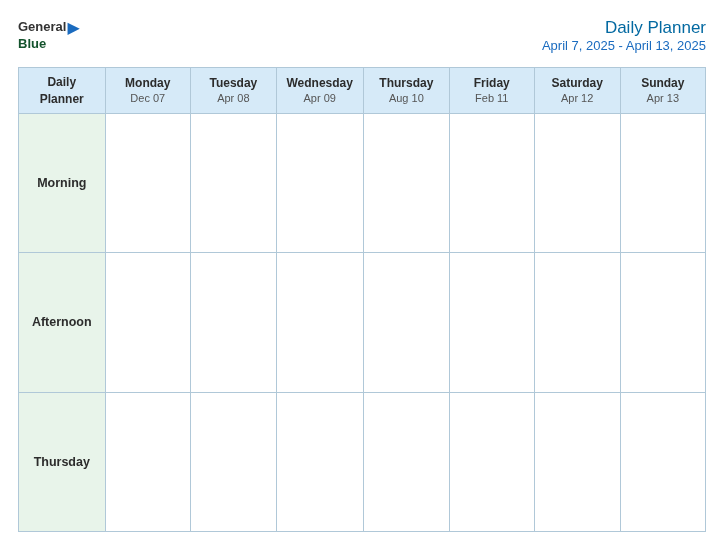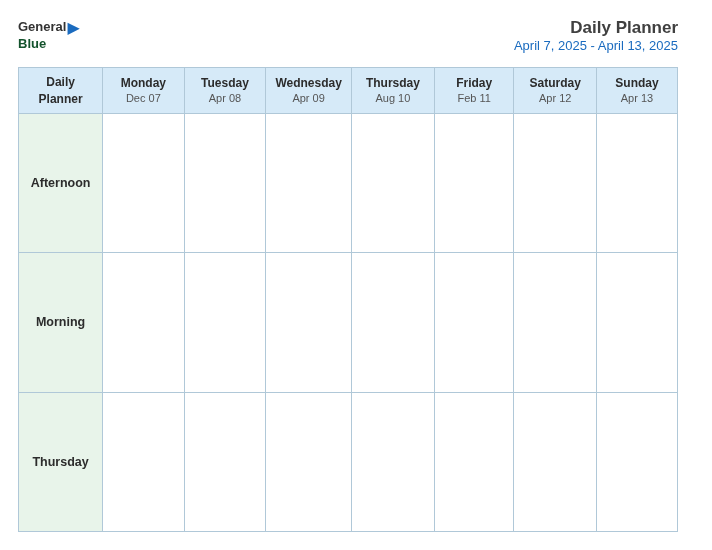--- a/index.html
+++ b/index.html
@@ -8,21 +8,21 @@
       height: 550px;
       background: #ffffff;
       font-family: Arial, sans-serif;
       overflow: hidden;
     }
 
     .page {
       width: 712px;
       height: 550px;
       background: #fff;
-      padding: 18px 34px 18px 18px;
+      padding: 18px 6px 18px 18px;
       display: flex;
       flex-direction: column;
     }
 
     .header {
       display: flex;
       justify-content: space-between;
       align-items: flex-start;
       margin-bottom: 14px;
     }
@@ -51,22 +51,22 @@
       display: flex;
       align-items: center;
     }
 
     .title-area {
       text-align: right;
     }
 
     .title-main {
       font-size: 17px;
-      font-weight: bold;
-      color: #404040;
+      font-weight: normal;
+      color: #0369a1;
     }
 
     .title-date {
       font-size: 13px;
       font-weight: normal;
       color: #1a6bbf;
       text-align: center;
     }
 
     .calendar-table {
@@ -188,31 +188,31 @@
           </th>
           <th>
             <span class="day-name">Sunday</span>
             <span class="day-date">Apr 13</span>
           </th>
         </tr>
     </thead>
     <tbody id="table-body">
 
     <tr>
+          <td class="row-label">Morning</td>
+          <td class="cell"></td>
+          <td class="cell"></td>
+          <td class="cell"></td>
+          <td class="cell"></td>
+          <td class="cell"></td>
+          <td class="cell"></td>
+          <td class="cell"></td>
+        </tr>
+        <tr>
           <td class="row-label">Afternoon</td>
-          <td class="cell"></td>
-          <td class="cell"></td>
-          <td class="cell"></td>
-          <td class="cell"></td>
-          <td class="cell"></td>
-          <td class="cell"></td>
-          <td class="cell"></td>
-        </tr>
-        <tr>
-          <td class="row-label">Morning</td>
           <td class="cell"></td>
           <td class="cell"></td>
           <td class="cell"></td>
           <td class="cell"></td>
           <td class="cell"></td>
           <td class="cell"></td>
           <td class="cell"></td>
         </tr>
         <tr>
           <td class="row-label">Thursday</td>

